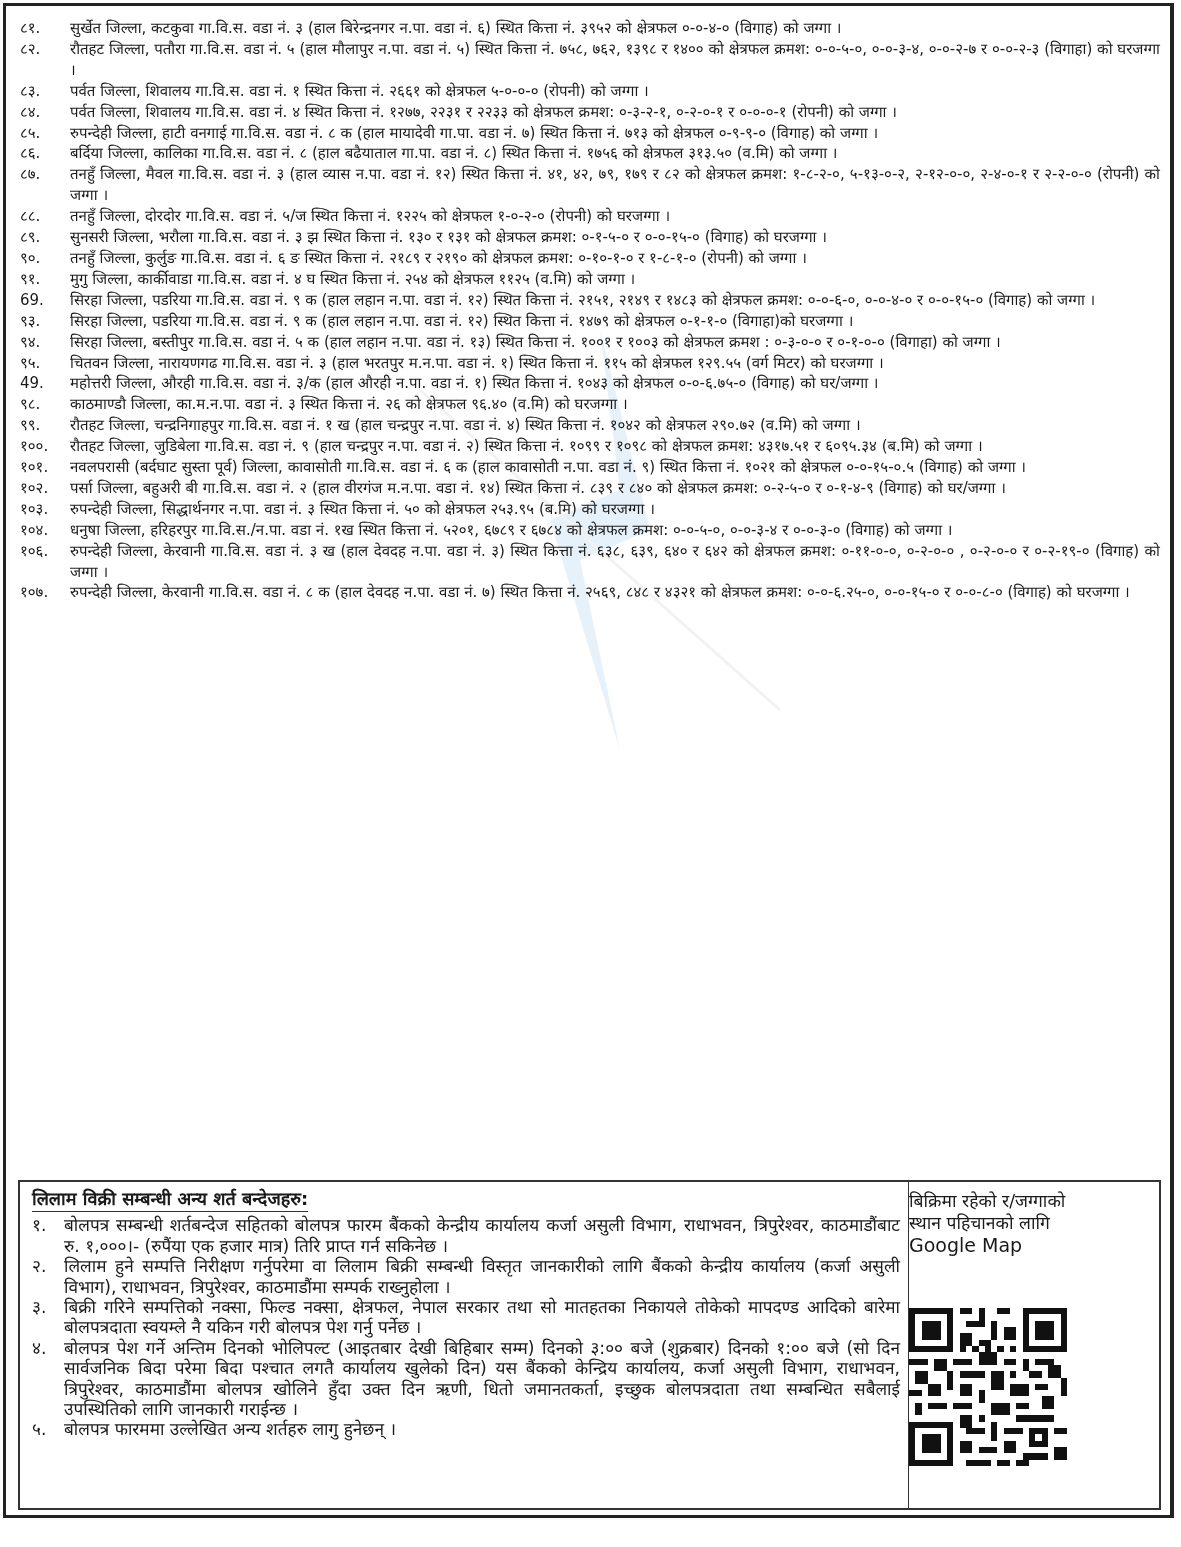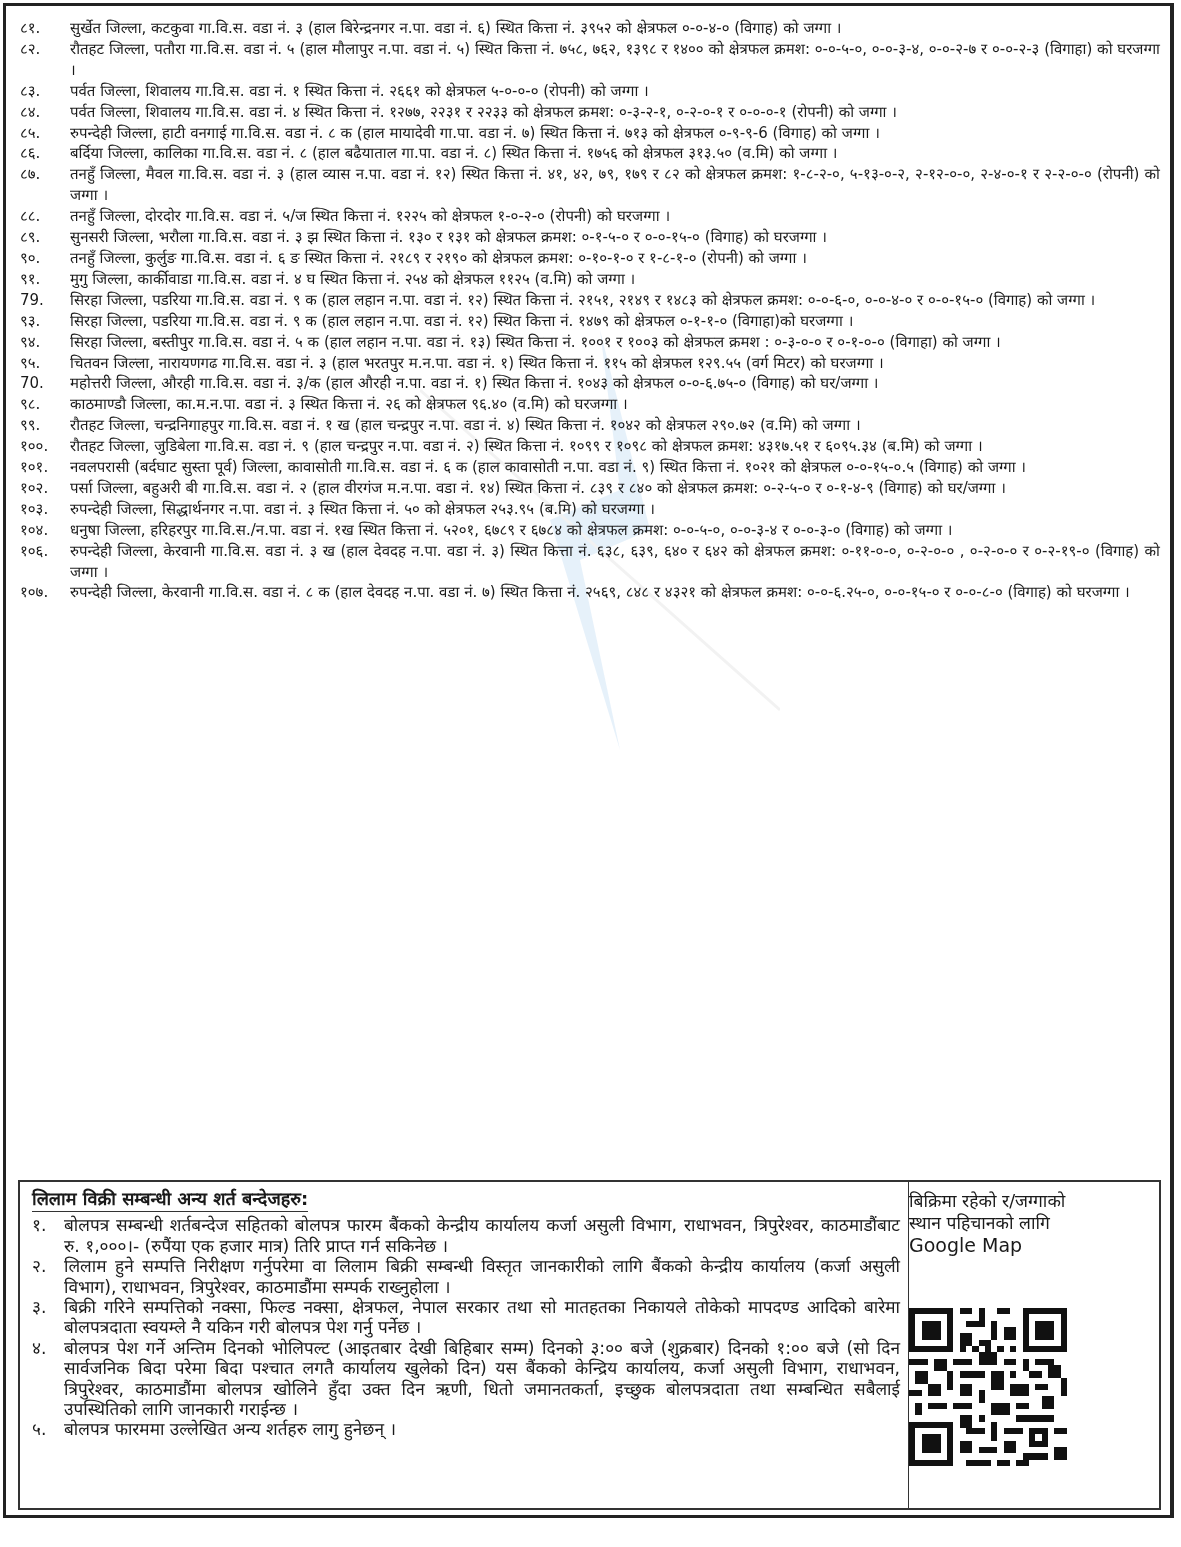--- a/index.html
+++ b/index.html
@@ -61,21 +61,21 @@
     <div class="item">
       <span class="num">८३.</span>
       <span class="txt">पर्वत जिल्ला, शिवालय गा.वि.स. वडा नं. १ स्थित कित्ता नं. २६६१ को क्षेत्रफल ५-०-०-० (रोपनी) को जग्गा ।</span>
     </div>
     <div class="item">
       <span class="num">८४.</span>
       <span class="txt">पर्वत जिल्ला, शिवालय गा.वि.स. वडा नं. ४ स्थित कित्ता नं. १२७७, २२३१ र २२३३ को क्षेत्रफल क्रमश: ०-३-२-१, ०-२-०-१ र ०-०-०-१ (रोपनी) को जग्गा ।</span>
     </div>
     <div class="item">
       <span class="num">८५.</span>
-      <span class="txt">रुपन्देही जिल्ला, हाटी वनगाई गा.वि.स. वडा नं. ८ क (हाल मायादेवी गा.पा. वडा नं. ७) स्थित कित्ता नं. ७१३ को क्षेत्रफल ०-९-९-6 (विगाह) को जग्गा ।</span>
+      <span class="txt">रुपन्देही जिल्ला, हाटी वनगाई गा.वि.स. वडा नं. ८ क (हाल मायादेवी गा.पा. वडा नं. ७) स्थित कित्ता नं. ७१३ को क्षेत्रफल ०-९-९-० (विगाह) को जग्गा ।</span>
     </div>
     <div class="item">
       <span class="num">८६.</span>
       <span class="txt">बर्दिया जिल्ला, कालिका गा.वि.स. वडा नं. ८ (हाल बढैयाताल गा.पा. वडा नं. ८) स्थित कित्ता नं. १७५६ को क्षेत्रफल ३१३.५० (व.मि) को जग्गा ।</span>
     </div>
     <div class="item">
       <span class="num">८७.</span>
       <span class="txt">तनहुँ जिल्ला, मैवल गा.वि.स. वडा नं. ३ (हाल व्यास न.पा. वडा नं. १२) स्थित कित्ता नं. ४१, ४२, ७९, १७९ र ८२ को क्षेत्रफल क्रमश: १-८-२-०, ५-१३-०-२, २-१२-०-०, २-४-०-१ र २-२-०-० (रोपनी) को जग्गा ।</span>
     </div>
     <div class="item">
@@ -88,37 +88,37 @@
     </div>
     <div class="item">
       <span class="num">९०.</span>
       <span class="txt">तनहुँ जिल्ला, कुर्लुङ गा.वि.स. वडा नं. ६ ङ स्थित कित्ता नं. २१८९ र २१९० को क्षेत्रफल क्रमश: ०-१०-१-० र १-८-१-० (रोपनी) को जग्गा ।</span>
     </div>
     <div class="item">
       <span class="num">९१.</span>
       <span class="txt">मुगु जिल्ला, कार्कीवाडा गा.वि.स. वडा नं. ४ घ स्थित कित्ता नं. २५४ को क्षेत्रफल ११२५ (व.मि) को जग्गा ।</span>
     </div>
     <div class="item">
-      <span class="num">79.</span>
+      <span class="num">69.</span>
       <span class="txt">सिरहा जिल्ला, पडरिया गा.वि.स. वडा नं. ९ क (हाल लहान न.पा. वडा नं. १२) स्थित कित्ता नं. २१५१, २१४९ र १४८३ को क्षेत्रफल क्रमश: ०-०-६-०, ०-०-४-० र ०-०-१५-० (विगाह) को जग्गा ।</span>
     </div>
     <div class="item">
       <span class="num">९३.</span>
       <span class="txt">सिरहा जिल्ला, पडरिया गा.वि.स. वडा नं. ९ क (हाल लहान न.पा. वडा नं. १२) स्थित कित्ता नं. १४७९ को क्षेत्रफल ०-१-१-० (विगाहा)को घरजग्गा ।</span>
     </div>
     <div class="item">
       <span class="num">९४.</span>
       <span class="txt">सिरहा जिल्ला, बस्तीपुर गा.वि.स. वडा नं. ५ क (हाल लहान न.पा. वडा नं. १३) स्थित कित्ता नं. १००१ र १००३ को क्षेत्रफल क्रमश : ०-३-०-० र ०-१-०-० (विगाहा) को जग्गा ।</span>
     </div>
     <div class="item">
       <span class="num">९५.</span>
       <span class="txt">चितवन जिल्ला, नारायणगढ गा.वि.स. वडा नं. ३ (हाल भरतपुर म.न.पा. वडा नं. १) स्थित कित्ता नं. ११५ को क्षेत्रफल १२९.५५ (वर्ग मिटर) को घरजग्गा ।</span>
     </div>
     <div class="item">
-      <span class="num">70.</span>
+      <span class="num">49.</span>
       <span class="txt">महोत्तरी जिल्ला, औरही गा.वि.स. वडा नं. ३/क (हाल औरही न.पा. वडा नं. १) स्थित कित्ता नं. १०४३ को क्षेत्रफल ०-०-६.७५-० (विगाह) को घर/जग्गा ।</span>
     </div>
     <div class="item">
       <span class="num">९८.</span>
       <span class="txt">काठमाण्डौ जिल्ला, का.म.न.पा. वडा नं. ३ स्थित कित्ता नं. २६ को क्षेत्रफल ९६.४० (व.मि) को घरजग्गा ।</span>
     </div>
     <div class="item">
       <span class="num">९९.</span>
       <span class="txt">रौतहट जिल्ला, चन्द्रनिगाहपुर गा.वि.स. वडा नं. १ ख (हाल चन्द्रपुर न.पा. वडा नं. ४) स्थित कित्ता नं. १०४२ को क्षेत्रफल २९०.७२ (व.मि) को जग्गा ।</span>
     </div>

